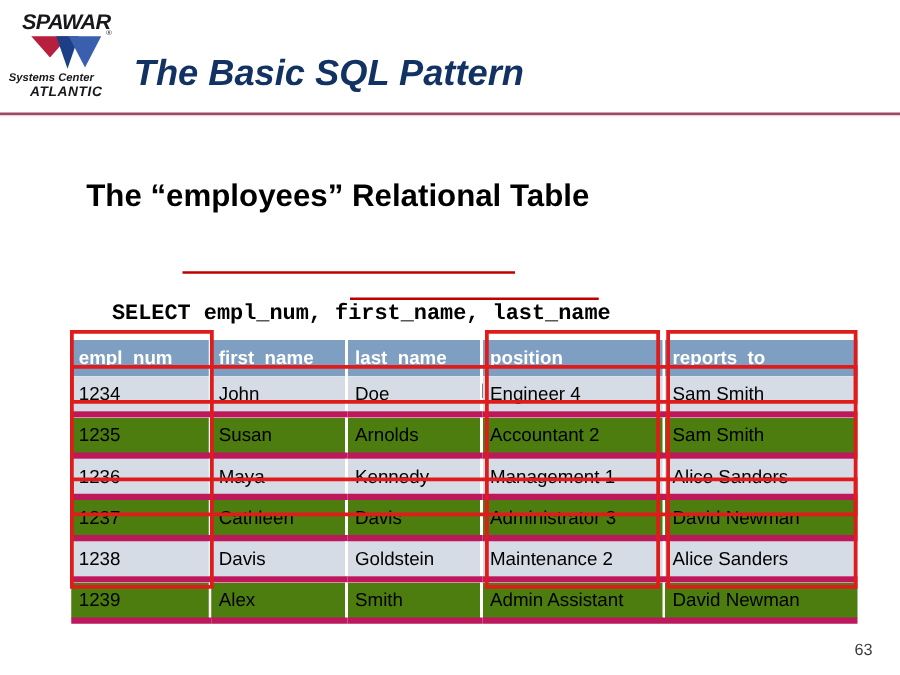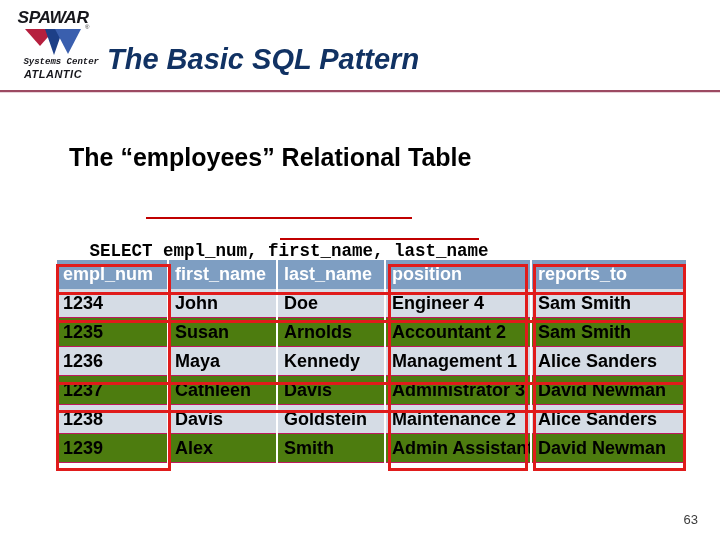--- a/index.html
+++ b/index.html
@@ -78,26 +78,25 @@
     left: 30px; top: 0;
     width: 0; height: 0;
     border-left: 13px solid transparent;
     border-right: 13px solid transparent;
     border-top: 25px solid #3a5fae;
   }
   #logo .logo-sub1 {
     position: absolute;
     left: 0; top: 53px;
     width: 92px;
-    text-align: right;
+    text-align: left;
     font-weight: bold;
     font-style: italic;
     font-size: 9px;
     color: #17171c;
-    font-family: Liberation Mono, monospace;
   }
   #logo .logo-sub2 {
     position: absolute;
     left: 0; top: 64px;
     width: 92px;
     text-align: center;
     font-weight: bold;
     font-style: italic;
     font-size: 11px;
     letter-spacing: 0.5px;
@@ -163,24 +162,24 @@
   .sql-underline {
     position: absolute;
     background: #c00000;
     height: 2px;
   }
 
   
   #emp-table {
     position: absolute;
     left: 57px;
-    top: 260px;
+    top: 272px;
     width: 629px;
     border-collapse: collapse;
-    font-size: 18px;
+    font-size: 15px;
     table-layout: fixed;
   }
   #emp-table th,
   #emp-table td {
     padding: 0 0 0 6px;
     height: 28px;
     text-align: left;
     vertical-align: middle;
     overflow: hidden;
     white-space: nowrap;
@@ -191,22 +190,22 @@
   #emp-table thead th {
     background: #7e9ec2;
     color: #ffffff;
     font-weight: bold;
     height: 29px;
   }
   #emp-table tbody tr.odd td  { background: #d5dce5; }
   #emp-table tbody tr.even td { background: #4d7c0f; }
   #emp-table tbody td {
     color: #000000;
-    font-weight: bold;
-    border-bottom: 1px solid #be185d;
+    font-weight: normal;
+    border-bottom: 5px solid #be185d;
   }
 
   
   .annot {
     position: absolute;
     border: 3px solid #e01b1b;
     box-sizing: border-box;
     pointer-events: none;
   }
   #annot-layer {

